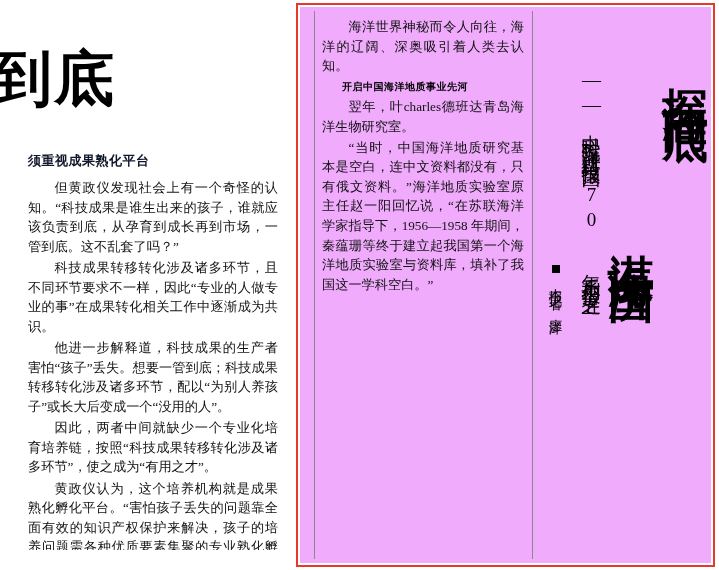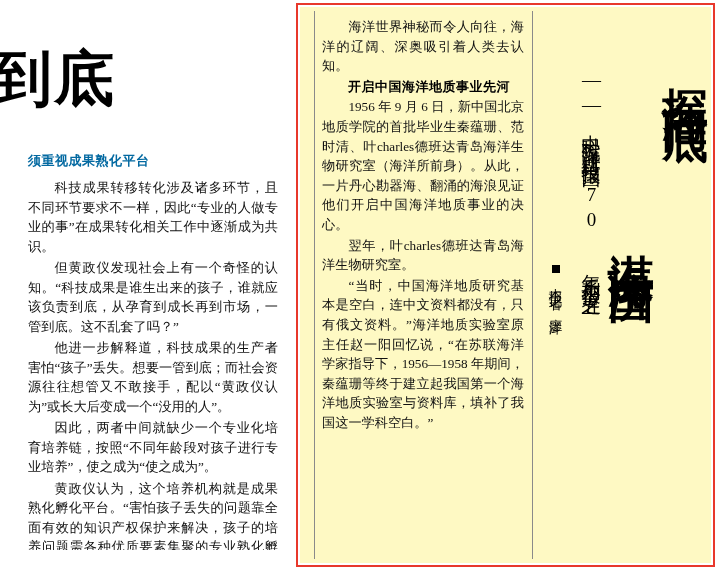--- a/index.html
+++ b/index.html
@@ -42,21 +42,21 @@
     line-height: 1;
     white-space: nowrap;
   }
   .left-sub {
     position: absolute;
     left: 28px;
     top: 152px;
     font-family: "DejaVu Sans", sans-serif;
     font-weight: bold;
     font-size: 13px;
-    color: #0369a1;
+    color: #0f172a;
     letter-spacing: 0.5px;
   }
   .left-body {
     position: absolute;
     left: 28px;
     top: 178px;
     width: 250px;
     font-size: 13.2px;
     line-height: 19.5px;
     text-align: justify;
@@ -81,21 +81,21 @@
   }
 
   
   .article {
     position: absolute;
     left: 300px;
     top: 7px;
     width: 411px;
     height: 556px;
     overflow: hidden;
-    background: #fef9c3;
+    background: #f0abfc;
   }
   .art-inner {
     position: relative;
     width: 100%;
     height: 100%;
   }
 
   
   .vrule {
     position: absolute;
@@ -119,21 +119,21 @@
     text-justify: inter-ideograph;
     color: #111;
   }
   .art-body p {
     margin: 0 0 1px 0;
     text-indent: 2em;
   }
   .art-subhead {
     font-family: "DejaVu Sans", sans-serif;
     font-weight: bold;
-    font-size: 13px;
+    font-size: 10px;
     text-indent: 0;
     margin: 8px 0 6px 0;
     letter-spacing: 0.5px;
     color: #000;
   }
 
   
   .headline-zone {
     position: absolute;
     left: 238px;
@@ -196,40 +196,39 @@
 </style>
 </head>
 <body>
 
 <div id="page">
 
   <div class="left-col">
     <div class="masthead-frag">到底</div>
     <div class="left-sub">须重视成果熟化平台</div>
     <div class="left-body">
+      <p>但黄政仪发现社会上有一个奇怪的认知。“科技成果是谁生出来的孩子，谁就应该负责到底，从孕育到成长再到市场，一管到底。这不乱套了吗？”</p>
       <p>科技成果转移转化涉及诸多环节，且不同环节要求不一样，因此“专业的人做专业的事”在成果转化相关工作中逐渐成为共识。</p>
-      <p>但黄政仪发现社会上有一个奇怪的认知。“科技成果是谁生出来的孩子，谁就应该负责到底，从孕育到成长再到市场，一管到底。这不乱套了吗？”</p>
-      <p>他进一步解释道，科技成果的生产者害怕“孩子”丢失。想要一管到底；而社会资源往往想管又不敢接手，配以“黄政仪认为”或长大后变成一个“没用的人”。</p>
-      <p>因此，两者中间就缺少一个专业化培育培养链，按照“不同年龄段对孩子进行专业培养”，使之成为“使之成为”。</p>
+      <p>他进一步解释道，科技成果的生产者害怕“孩子”丢失。想要一管到底；科技成果转移转化涉及诸多环节，配以“为别人养孩子”或长大后变成一个“没用的人”。</p>
+      <p>因此，两者中间就缺少一个专业化培育培养链，按照“科技成果转移转化涉及诸多环节”，使之成为“有用之才”。</p>
       <p>黄政仪认为，这个培养机构就是成果熟化孵化平台。“害怕孩子丢失的问题靠全面有效的知识产权保护来解决，孩子的培养问题需各种优质要素集聚的专业熟化孵化平台来解决。”</p>
 
     </div>
   </div>
 
   <div class="red-box"></div>
 
   <div class="article">
     <div class="art-inner">
       <div class="vrule v1"></div>
       <div class="vrule v2"></div>
 
       <div class="art-body">
         <p>海洋世界神秘而令人向往，海洋的辽阔、深奥吸引着人类去认知。</p>
         <p class="art-subhead">开启中国海洋地质事业先河</p>
-        <p>1956 年 9 月 6 日，新中国北京地质学院的首批毕业生秦蕴珊、范时清、叶charles德班达青岛海洋生物研究室（海洋所前身）。从此，一片丹心勘器海、翻涌的海浪见证他们开启中国海洋地质事业的决心。</p>
         <p>翌年，叶charles德班达青岛海洋生物研究室。</p>
         <p>“当时，中国海洋地质研究基本是空白，连中文资料都没有，只有俄文资料。”海洋地质实验室原主任赵一阳回忆说，“在苏联海洋学家指导下，1956—1958 年期间，秦蕴珊等终于建立起我国第一个海洋地质实验室与资料库，填补了我国这一学科空白。”</p>
 
       </div>
 
       <div class="headline-zone">
         <div class="v-text headline-main">探海问底</div>
         <div class="v-text headline-main2">谋海济国</div>
         <div class="v-text headline-sub">——中科院海洋所科技报国 70 年系列报道之五</div>
         <div class="v-text byline"><span class="sq"></span><span>本报记者 廖洋</span></div>

